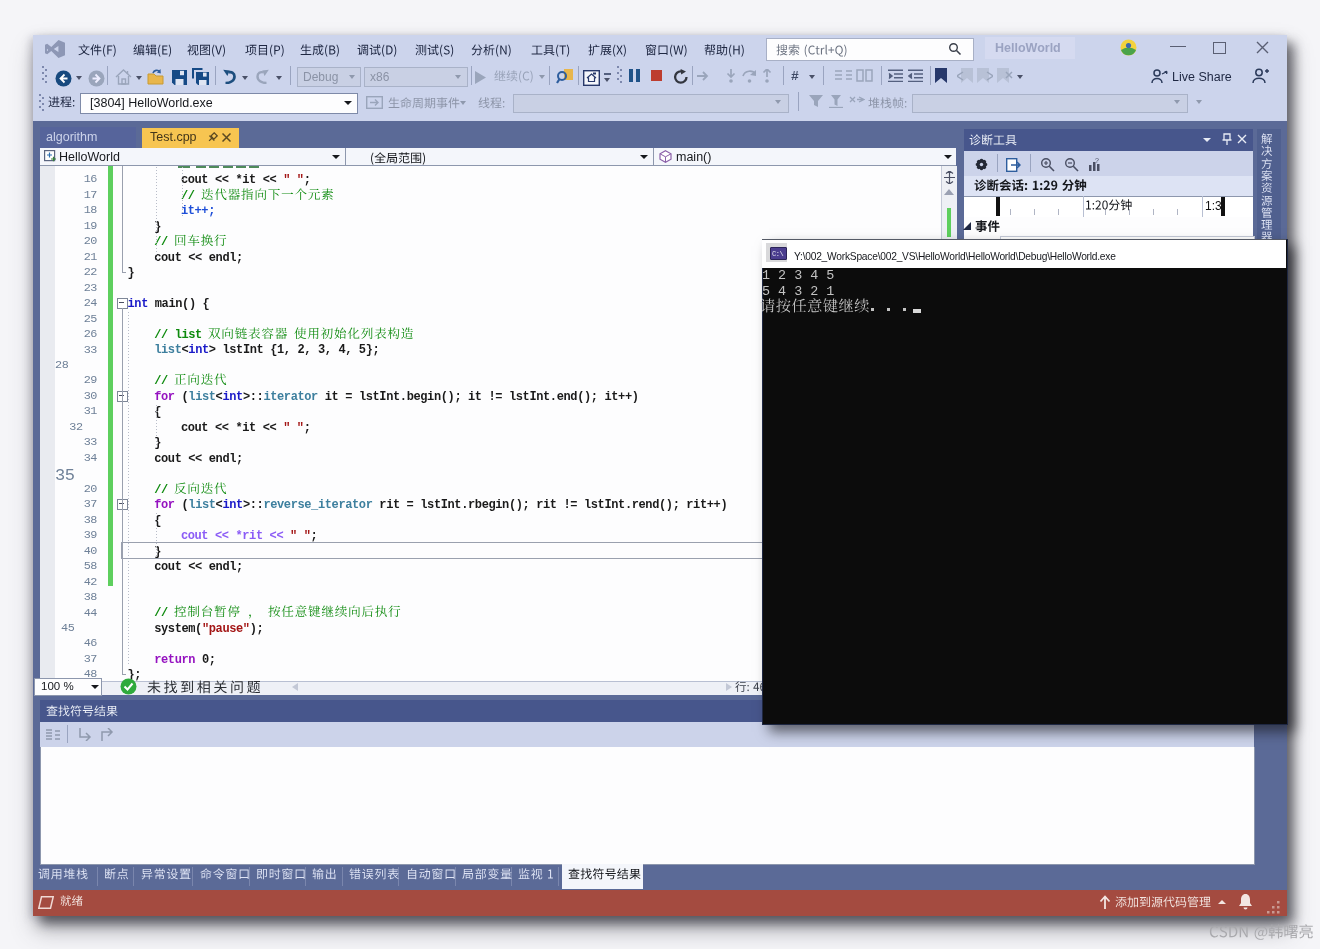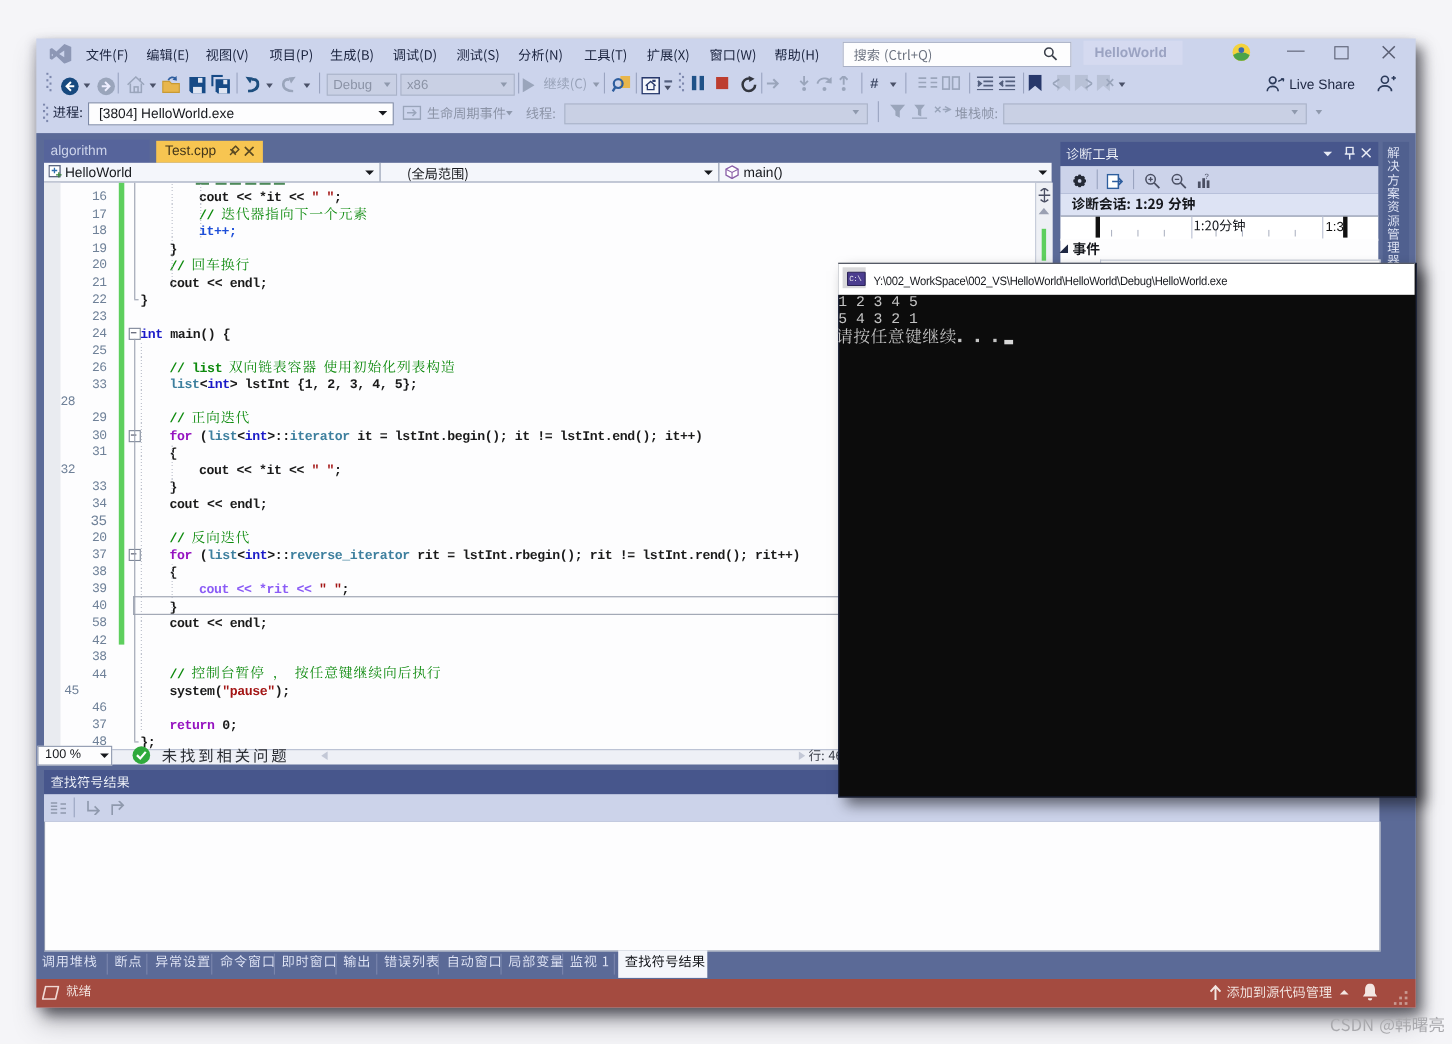--- a/index.html
+++ b/index.html
@@ -295,34 +295,34 @@
       <div class="a mono" style="left:15px;top:99.6px;width:42px;text-align:right;font-size:11.8px;color:#6f8198;letter-spacing:-0.4px">22</div>
       <div class="a mono" style="left:15px;top:115.1px;width:42px;text-align:right;font-size:11.8px;color:#6f8198;letter-spacing:-0.4px">23</div>
       <div class="a mono" style="left:15px;top:130.6px;width:42px;text-align:right;font-size:11.8px;color:#6f8198;letter-spacing:-0.4px">24</div>
       <div class="a mono" style="left:15px;top:146.0px;width:42px;text-align:right;font-size:11.8px;color:#6f8198;letter-spacing:-0.4px">25</div>
       <div class="a mono" style="left:15px;top:161.5px;width:42px;text-align:right;font-size:11.8px;color:#6f8198;letter-spacing:-0.4px">26</div>
       <div class="a mono" style="left:15px;top:177.0px;width:42px;text-align:right;font-size:11.8px;color:#6f8198;letter-spacing:-0.4px">33</div>
       <div class="a mono" style="left:15px;top:192.4px;width:42px;font-size:11.8px;color:#6f8198;letter-spacing:-0.4px">28</div>
       <div class="a mono" style="left:15px;top:207.9px;width:42px;text-align:right;font-size:11.8px;color:#6f8198;letter-spacing:-0.4px">29</div>
       <div class="a mono" style="left:15px;top:223.4px;width:42px;text-align:right;font-size:11.8px;color:#6f8198;letter-spacing:-0.4px">30</div>
       <div class="a mono" style="left:15px;top:238.9px;width:42px;text-align:right;font-size:11.8px;color:#6f8198;letter-spacing:-0.4px">31</div>
-      <div class="a mono" style="left:15px;top:254.3px;width:42px;text-align:left;font-size:11.8px;color:#6f8198;letter-spacing:-0.4px">32</div>
+      <div class="a mono" style="left:15px;top:254.3px;width:42px;text-align:center;font-size:11.8px;color:#6f8198;letter-spacing:-0.4px">32</div>
       <div class="a mono" style="left:15px;top:269.8px;width:42px;text-align:right;font-size:11.8px;color:#6f8198;letter-spacing:-0.4px">33</div>
       <div class="a mono" style="left:15px;top:285.3px;width:42px;text-align:right;font-size:11.8px;color:#6f8198;letter-spacing:-0.4px">34</div>
-      <div class="a mono" style="left:15px;top:300.7px;width:42px;text-align:right;font-size:13px;color:#6f8198;letter-spacing:-0.4px">35</div>
+      <div class="a mono" style="left:15px;top:300.7px;width:42px;text-align:left;font-size:17px;color:#6f8198;letter-spacing:-0.4px">35</div>
       <div class="a mono" style="left:15px;top:316.2px;width:42px;text-align:right;font-size:11.8px;color:#6f8198;letter-spacing:-0.4px">20</div>
       <div class="a mono" style="left:15px;top:331.7px;width:42px;text-align:right;font-size:11.8px;color:#6f8198;letter-spacing:-0.4px">37</div>
       <div class="a mono" style="left:15px;top:347.1px;width:42px;text-align:right;font-size:11.8px;color:#6f8198;letter-spacing:-0.4px">38</div>
       <div class="a mono" style="left:15px;top:362.6px;width:42px;text-align:right;font-size:11.8px;color:#6f8198;letter-spacing:-0.4px">39</div>
       <div class="a mono" style="left:15px;top:378.1px;width:42px;text-align:right;font-size:11.8px;color:#6f8198;letter-spacing:-0.4px">40</div>
       <div class="a mono" style="left:15px;top:393.6px;width:42px;text-align:right;font-size:11.8px;color:#6f8198;letter-spacing:-0.4px">58</div>
       <div class="a mono" style="left:15px;top:409.0px;width:42px;text-align:right;font-size:11.8px;color:#6f8198;letter-spacing:-0.4px">42</div>
       <div class="a mono" style="left:15px;top:424.5px;width:42px;text-align:right;font-size:11.8px;color:#6f8198;letter-spacing:-0.4px">38</div>
       <div class="a mono" style="left:15px;top:440.0px;width:42px;text-align:right;font-size:11.8px;color:#6f8198;letter-spacing:-0.4px">44</div>
-      <div class="a mono" style="left:4px;top:455.4px;width:42px;text-align:center;font-size:11.8px;color:#6f8198;letter-spacing:-0.4px">45</div>
+      <div class="a mono" style="left:21px;top:455.4px;width:42px;text-align:left;font-size:11.8px;color:#6f8198;letter-spacing:-0.4px">45</div>
       <div class="a mono" style="left:15px;top:470.9px;width:42px;text-align:right;font-size:11.8px;color:#6f8198;letter-spacing:-0.4px">46</div>
       <div class="a mono" style="left:15px;top:486.4px;width:42px;text-align:right;font-size:11.8px;color:#6f8198;letter-spacing:-0.4px">37</div>
       <div class="a mono" style="left:15px;top:501.8px;width:42px;text-align:right;font-size:11.8px;color:#6f8198;letter-spacing:-0.4px">48</div>
       <div class="a mono" style="left:140.9px;top:7.7px;font-size:12px;white-space:pre;font-weight:bold;letter-spacing:-0.38px"><span style="color:#1a1a1a">cout &lt;&lt; *it &lt;&lt; </span><span style="color:#a31515">" "</span><span style="color:#1a1a1a">;</span></div>
       <div class="a mono" style="left:140.9px;top:23.2px;font-size:12px;white-space:pre;font-weight:bold;letter-spacing:-0.38px"><span style="color:#0d8a0d">// </span></div>
       <div class="a mono" style="left:140.9px;top:38.6px;font-size:12px;white-space:pre;font-weight:bold;letter-spacing:-0.38px"><span style="color:#1d4ed8">it++;</span></div>
       <div class="a mono" style="left:114.2px;top:54.1px;font-size:12px;white-space:pre;font-weight:bold;letter-spacing:-0.38px"><span style="color:#1a1a1a">}</span></div>
       <div class="a mono" style="left:114.2px;top:69.6px;font-size:12px;white-space:pre;font-weight:bold;letter-spacing:-0.38px"><span style="color:#0d8a0d">// </span></div>
       <div class="a mono" style="left:114.2px;top:85.1px;font-size:12px;white-space:pre;font-weight:bold;letter-spacing:-0.38px"><span style="color:#1a1a1a">cout &lt;&lt; endl;</span></div>
       <div class="a mono" style="left:87.5px;top:100.5px;font-size:12px;white-space:pre;font-weight:bold;letter-spacing:-0.38px"><span style="color:#1a1a1a">}</span></div>

